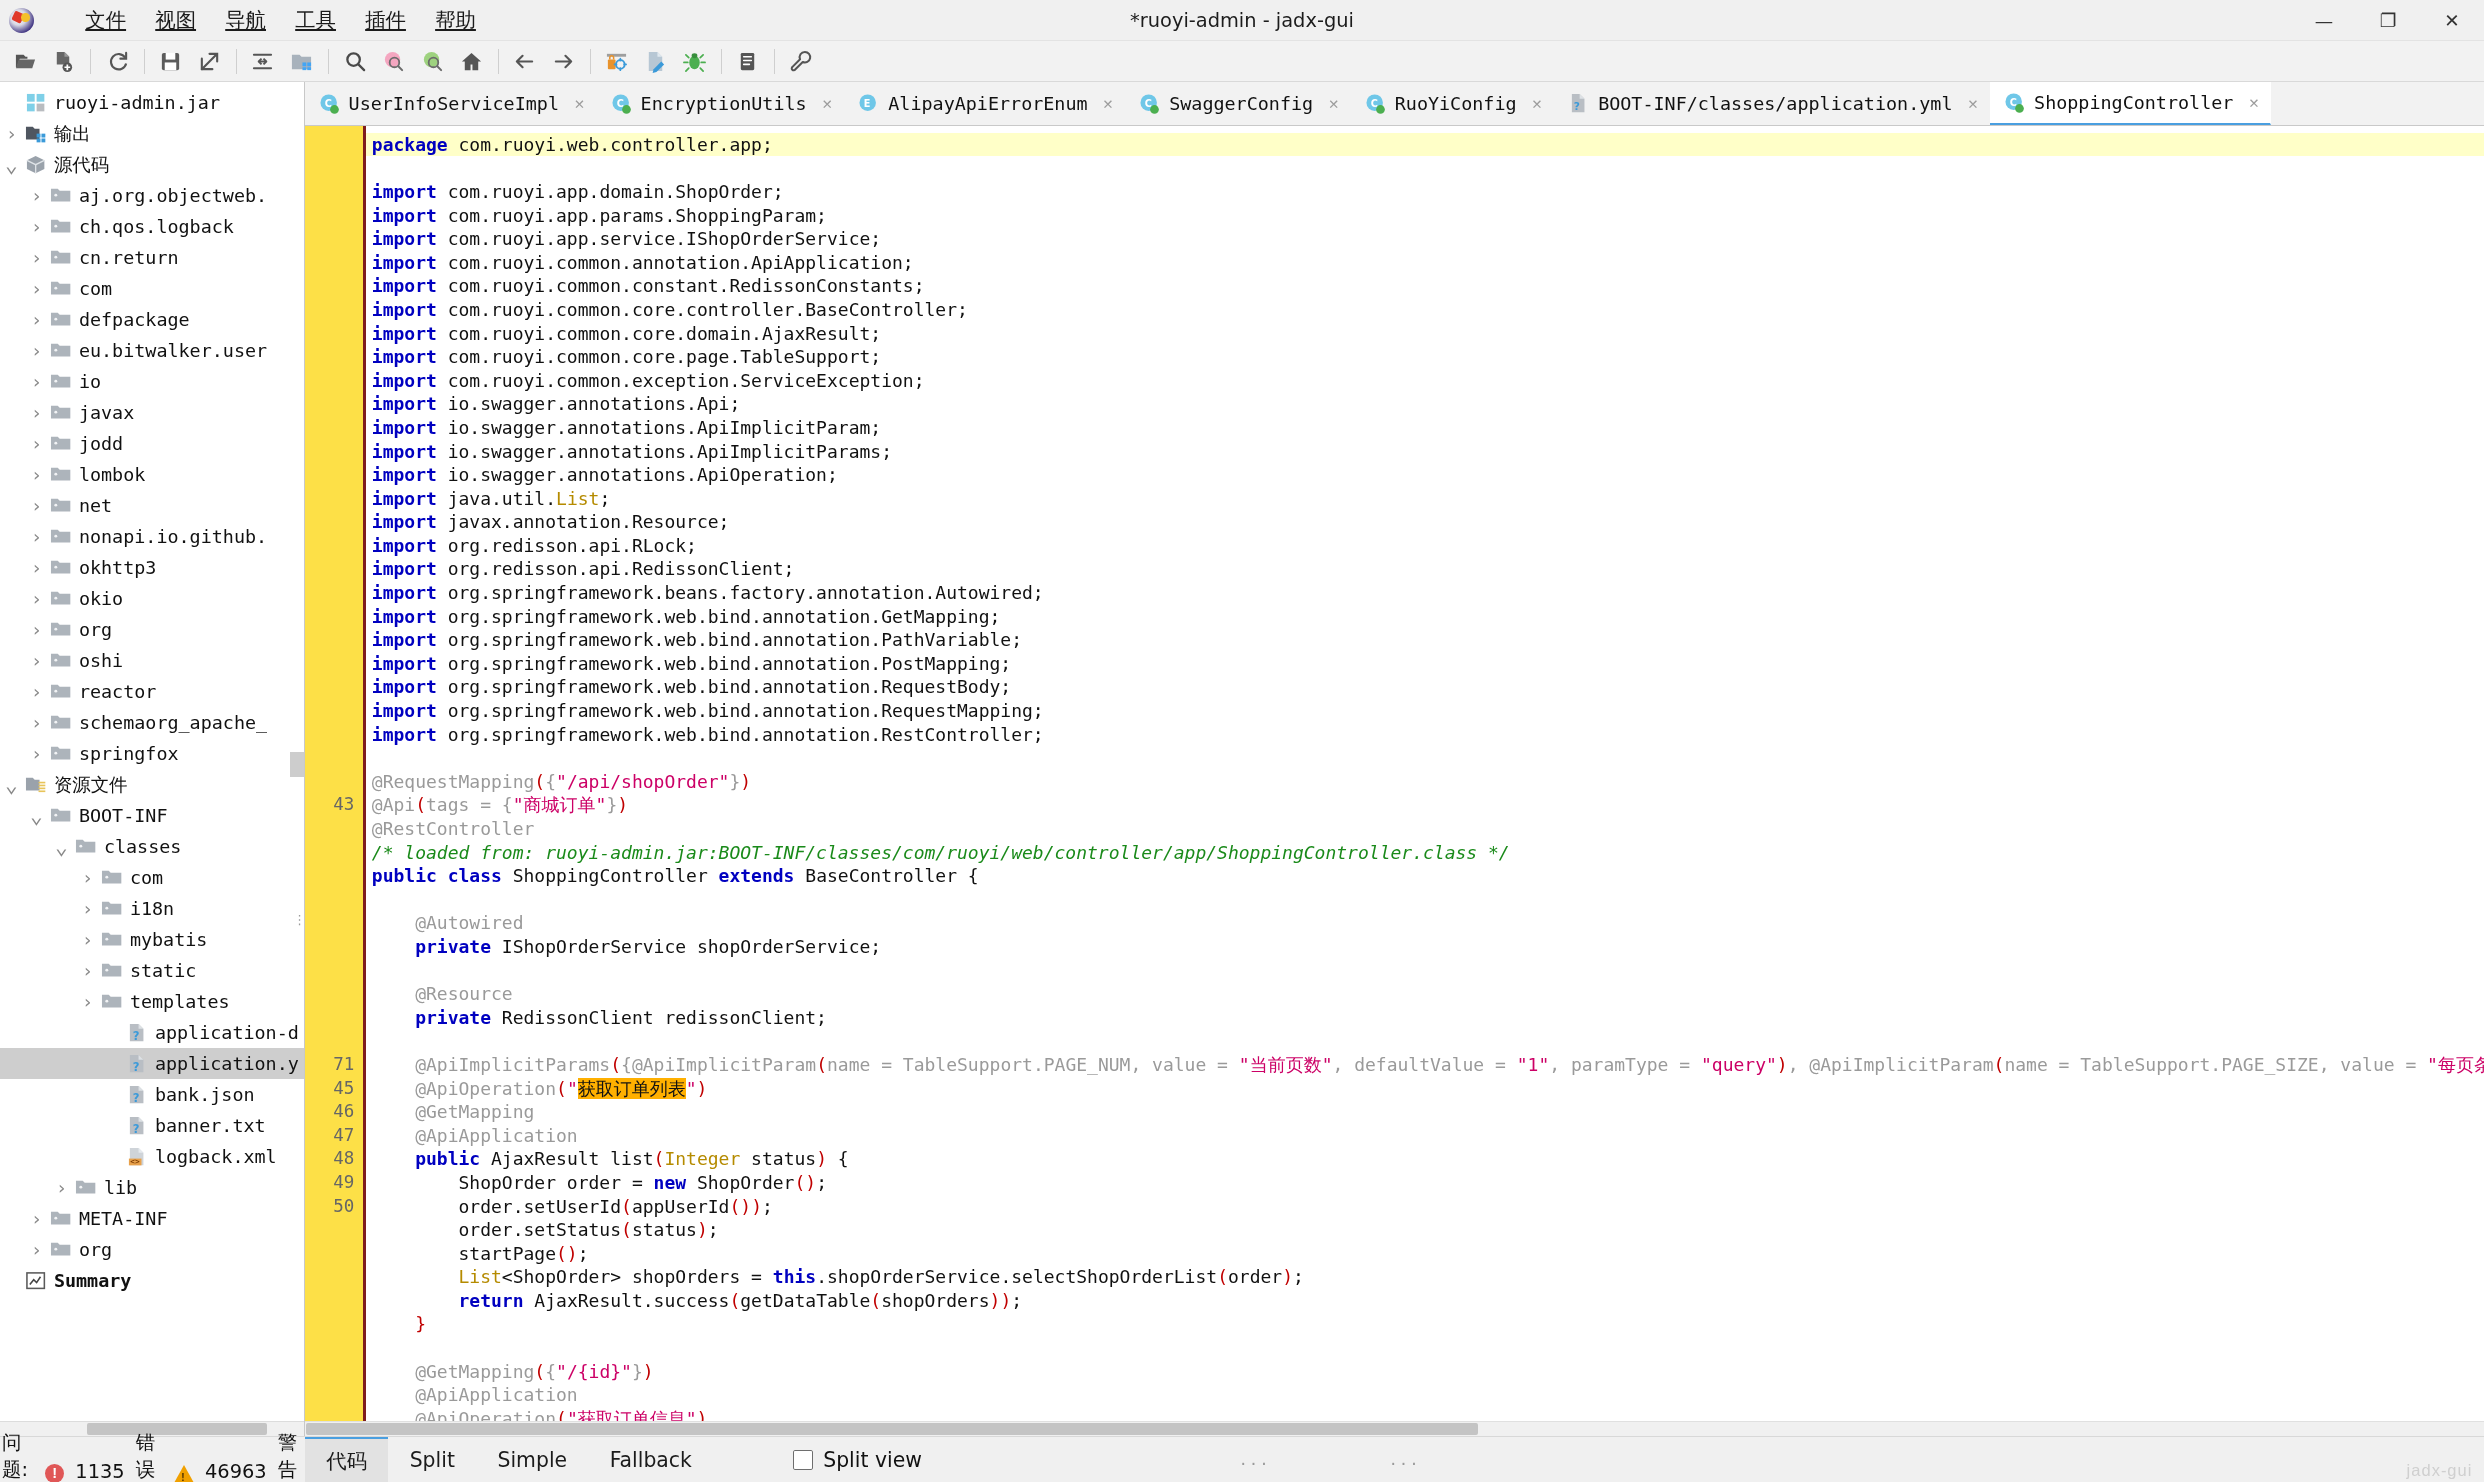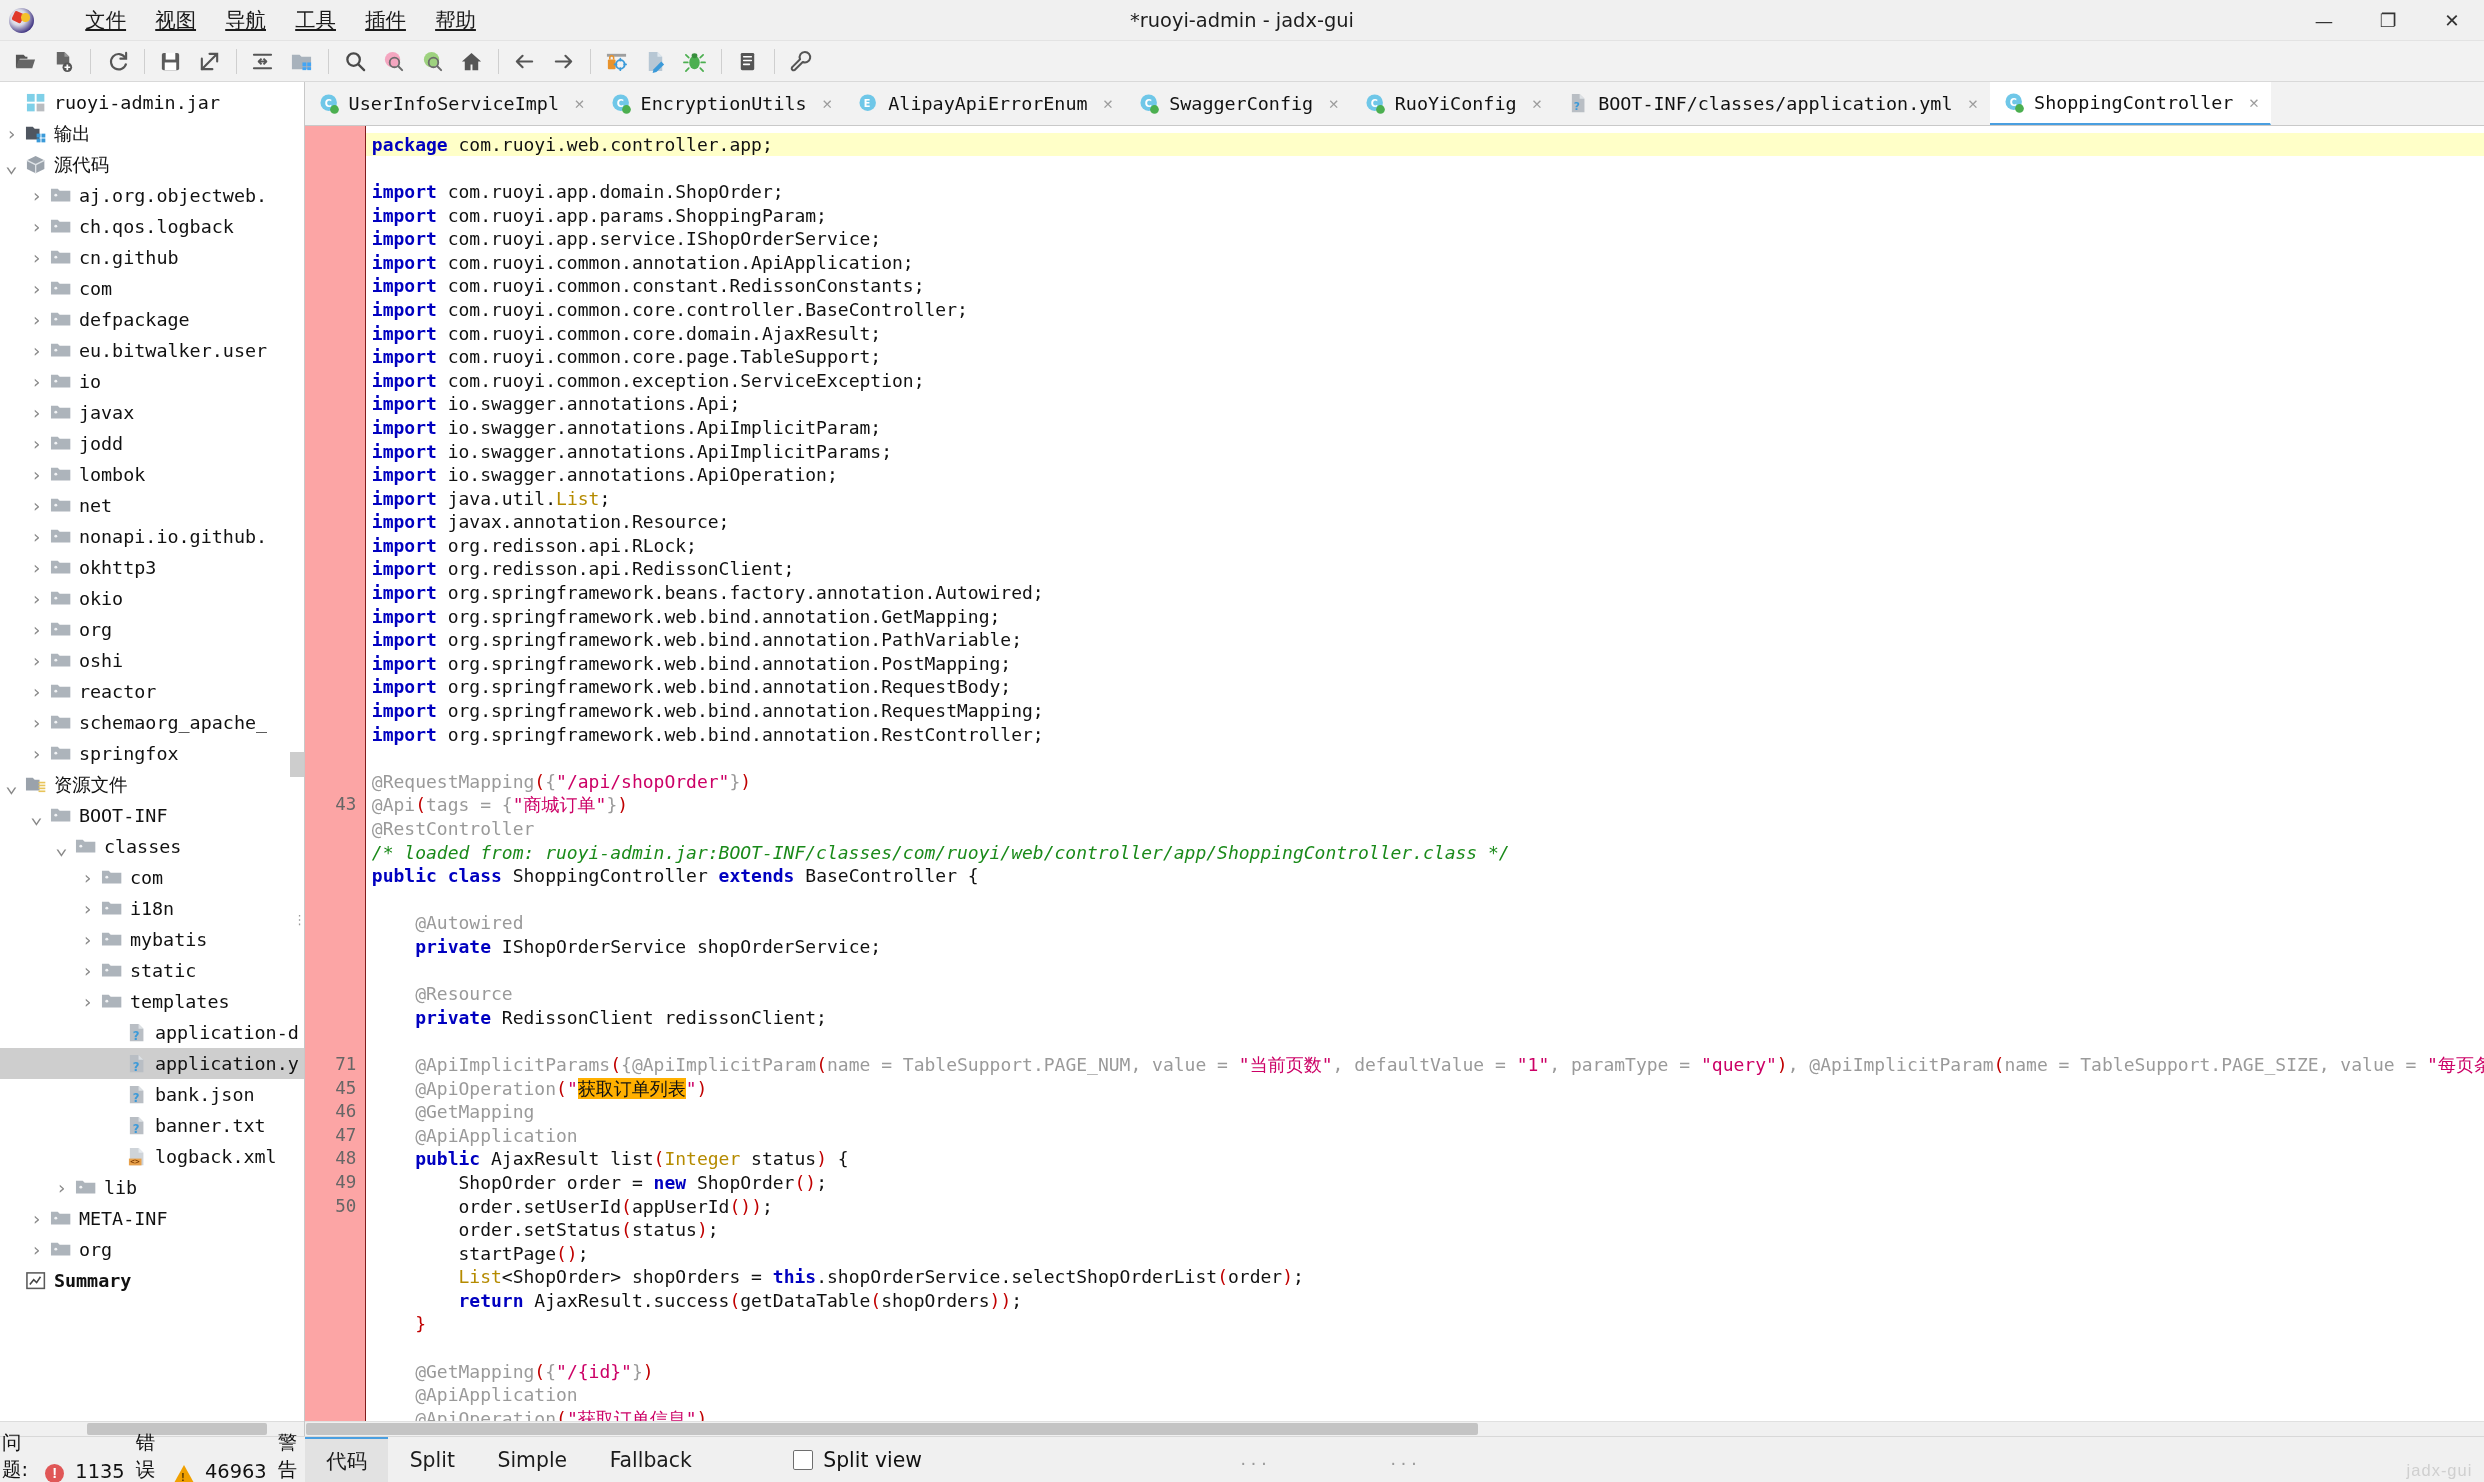--- a/index.html
+++ b/index.html
@@ -106,23 +106,23 @@
     height:43px; display:flex; align-items:center; padding:0 11.6px 0 13.6px;
     font-family:"DejaVu Sans Mono", monospace; font-size:18.4px; color:#111;
     white-space:nowrap; border-right:1px solid transparent; cursor:default;
   }
   .tab.active{ background:#ffffff; border-bottom:2.9px solid #4a9fe0; }
   .tab-ico{ width:21.3px;height:21.3px;margin-right:8.7px; flex:0 0 auto; position:relative; }
   .tab-close{ margin-left:15.5px; color:#9d9d9d; font-size:16.5px; }
 
   .code-wrap{ flex:1; display:flex; position:relative; overflow:hidden; background:#fff; }
   .gutter{
-    width:61px; flex:0 0 61px; background:#fca5a5; text-align:right;
+    width:61px; flex:0 0 61px; background:#fde047; text-align:right;
     font-family:"DejaVu Sans Mono", monospace; font-size:17.5px; color:#666;
-    padding-top:6.8px; border-right:1px solid #7f1d1d;
+    padding-top:6.8px; border-right:3px solid #7f1d1d;
   }
   .gutter div{ height:23.6px; line-height:23.6px; padding-right:8.7px; }
   .code{
     flex:1; padding-top:6.8px; overflow:hidden; white-space:pre;
     font-family:"DejaVu Sans Mono", monospace; font-size:18px; color:#111;
     position:relative;
   }
   .code .ln{ height:23.6px; line-height:23.6px; padding-left:5.8px; }
   .code .ln.pkg{ background:#ffffc8; }
   .kw{ color:#0000c0; font-weight:bold; }
@@ -398,21 +398,21 @@
           <span class="tlabel">ch.qos.logback</span>
         </div>
         <div class="tnode" style="padding-left: 25px;">
           <span class="arrow" style="font-size: 18.4px;">›</span>
           <span class="ticon">
             <svg width="21.3" height="21.3" viewBox="0 0 22 22">
               <path d="M1 4h7l2 2h11v11H1z" fill="#adb4bb"></path>
               <circle cx="6" cy="10.5" r="1.5" fill="#f2f3f5"></circle>
             </svg>
           </span>
-          <span class="tlabel">cn.github</span>
+          <span class="tlabel">cn.return</span>
         </div>
         <div class="tnode" style="padding-left: 25px;">
           <span class="arrow" style="font-size: 18.4px;">›</span>
           <span class="ticon">
             <svg width="21.3" height="21.3" viewBox="0 0 22 22">
               <path d="M1 4h7l2 2h11v11H1z" fill="#adb4bb"></path>
               <circle cx="6" cy="10.5" r="1.5" fill="#f2f3f5"></circle>
             </svg>
           </span>
           <span class="tlabel">com</span>

